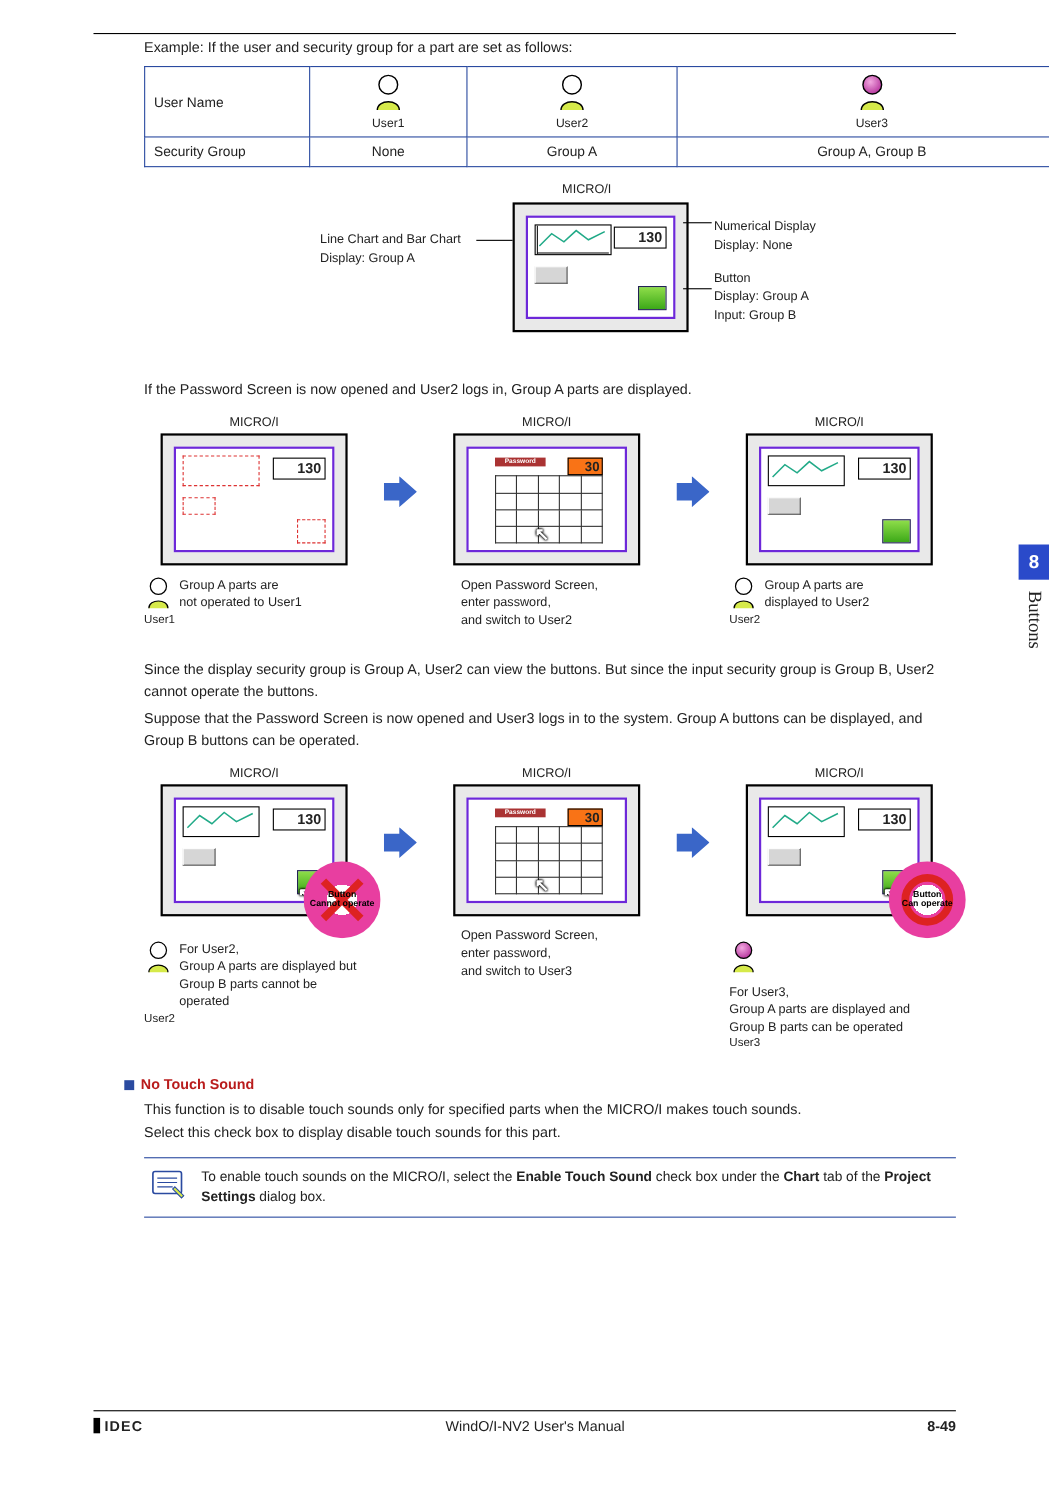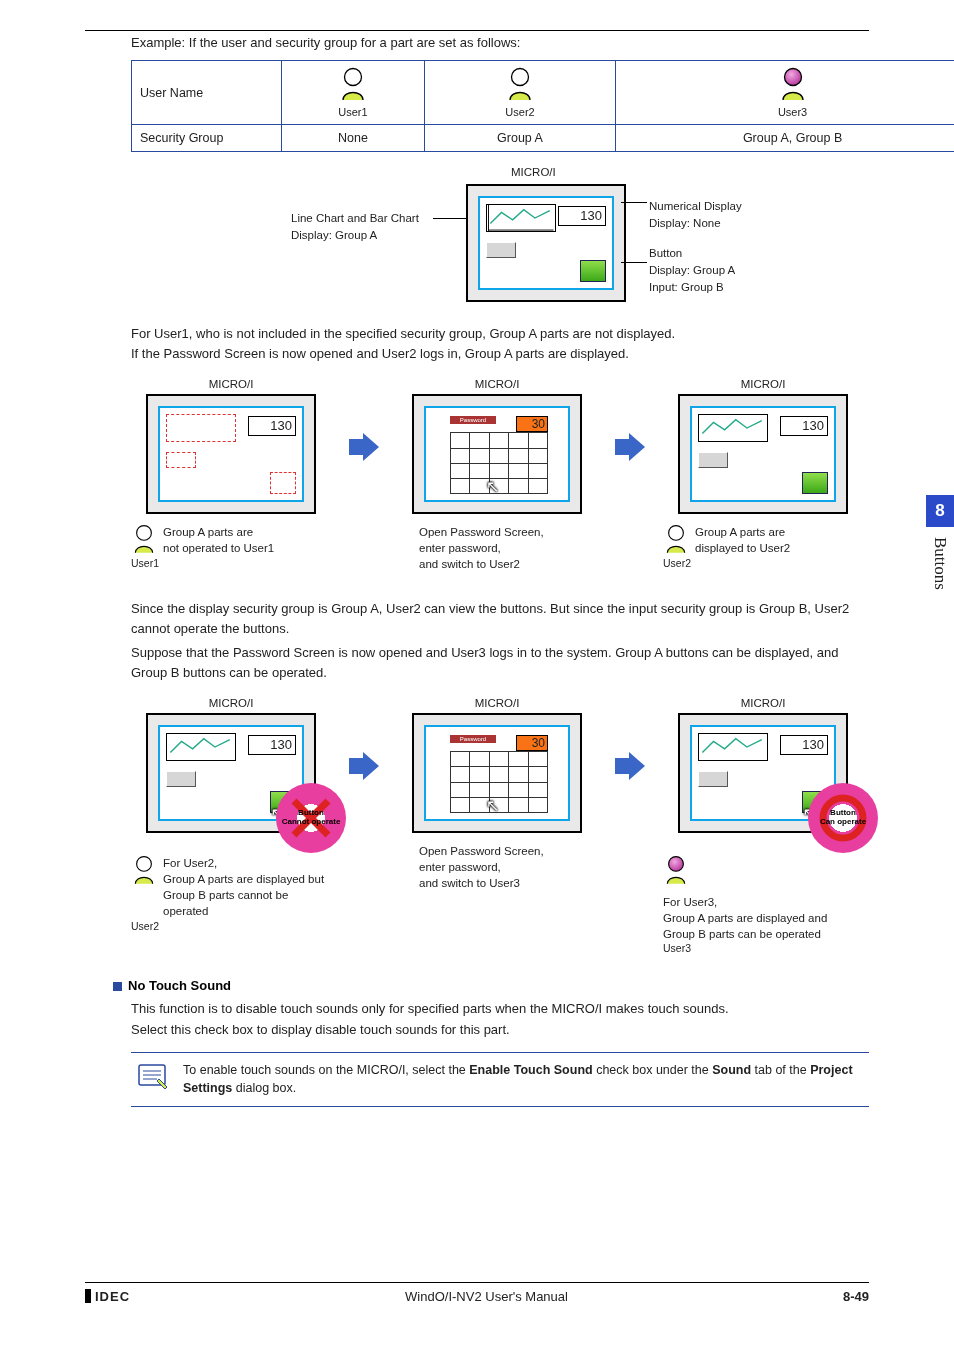--- a/index.html
+++ b/index.html
@@ -26,21 +26,21 @@
   
   .triple { margin-left: 46px; margin-top: 14px; display: flex; align-items: flex-start; gap: 18px; position: relative; }
   .col { width: 200px; text-align: center; }
   .col-title { font-size: 11.5px; margin-bottom: 4px; }
   .caption-row { display: flex; align-items: flex-start; gap: 6px; margin-top: 10px; }
   .cap-text { font-size: 11.5px; text-align: left; line-height: 1.4; }
   .cap-label { font-size: 10.5px; text-align: left; }
   .arrow-slot { width: 30px; padding-top: 55px; }
   
   .screen { width: 170px; height: 120px; border: 2px solid #000; background: #e9e9e9; position: relative; margin: 0 auto; }
-  .screen-inner { position: absolute; left: 10px; top: 10px; right: 10px; bottom: 10px; border: 2px solid #0ea5e9; background: #fff; }
+  .screen-inner { position: absolute; left: 10px; top: 10px; right: 10px; bottom: 10px; border: 2px solid #6d28d9; background: #fff; font-weight: bold; }
   .chart { position: absolute; left: 6px; top: 6px; width: 70px; height: 28px; border: 1px solid #000; }
   .chart svg { width: 100%; height: 100%; }
   .numbox { position: absolute; right: 6px; top: 8px; width: 48px; height: 20px; border: 1px solid #000; background: #fff; font-size: 13px; text-align: right; padding-right: 3px; line-height: 18px; }
   .btn3d { position: absolute; left: 6px; top: 44px; width: 30px; height: 16px; background: #d6d6d6; border: 1px solid #555; border-top-color: #fff; border-left-color: #fff; }
   .btn3d2 { position: absolute; right: 6px; bottom: 6px; width: 26px; height: 22px; background: linear-gradient(#8fde4a,#3ca818); border: 1px solid #225; }
   .chart-dashed { border: 1px dashed #d33; }
   
   .pwlabel { position: absolute; left: 24px; top: 8px; width: 46px; background: #a33; color: #fff; font-size: 6px; text-align: center; padding: 1px 0; }
   .pwnum { position: absolute; right: 20px; top: 8px; width: 32px; border: 1px solid #000; font-size: 12px; text-align: right; padding-right: 2px; background: #f97316; }
   .pwgrid { position: absolute; left: 24px; top: 24px; width: 98px; height: 62px; }
@@ -48,21 +48,21 @@
   .pwgrid td { border: 1px solid #333; }
   .cursor-hand { position: absolute; font-size: 16px; color: #fff; filter: drop-shadow(0 0 1px #000) drop-shadow(0 0 1px #000); }
   
   .op-badge { position: absolute; right: -32px; bottom: -22px; width: 70px; height: 70px; border-radius: 50%; display: flex; flex-direction: column; justify-content: center; align-items: center; font-size: 8px; font-weight: bold; color: #000; text-align: center; line-height: 1.1; }
   .op-no { background: radial-gradient(circle,#fff 28%,transparent 28%), #e83ea0; }
   .op-no::after { content:""; position:absolute; width:40px; height:40px; background: conic-gradient(from 45deg, transparent 0 40deg, #d22 40deg 50deg, transparent 50deg 130deg, #d22 130deg 140deg, transparent 140deg); transform: rotate(0deg); opacity:0; }
   .op-yes { background: radial-gradient(circle,#fff 28%,transparent 28%), #e83ea0; }
   
   .sect-hd { margin-left: 28px; margin-top: 24px; font-size: 13px; }
   .sect-hd .sq { display:inline-block; width:9px; height:9px; background:#2a4aa0; margin-right:6px; vertical-align: middle; }
-  .sect-hd .t { font-weight: bold; color: #000000; margin-top: 34px; }
+  .sect-hd .t { font-weight: bold; color: #b91c1c; margin-top: 34px; }
   .note-box { margin-left: 46px; margin-top: 12px; border-top: 1px solid #2a4aa0; border-bottom: 1px solid #2a4aa0; padding: 8px 6px; display: flex; gap: 12px; align-items: flex-start; }
   .note-icon { width: 34px; flex: none; }
   .note-text { font-size: 12.5px; line-height: 1.5; }
   
   .side-tab { position: absolute; right: 0; top: 495px; width: 28px; }
   .side-num { background: #2a4aca; color: #fff; text-align: center; font-weight: bold; font-size: 17px; padding: 6px 0; }
   .side-txt { writing-mode: vertical-rl; font-size: 17px; padding: 10px 4px; font-family: Georgia, 'Times New Roman', serif; }
   
   .ftr { position: absolute; left: 85px; right: 85px; bottom: 46px; }
   .ftr-line { border-top: 1px solid #000; margin-bottom: 6px; }
@@ -154,21 +154,21 @@
       <div>Numerical Display</div>
       <div>Display: None</div>
       <div style="height:12px"></div>
       <div>Button</div>
       <div>Display: Group A</div>
       <div>Input: Group B</div>
     </div>
   </div>
 
   <div class="para">
-    <span>For User1, who is not included in the specified security group, Group A parts are not displayed.</span><br>
+    <br>
     <span>If the Password Screen is now opened and User2 logs in, Group A parts are displayed.</span>
   </div>
 
   <div class="triple">
     <div class="col">
       <div class="col-title">MICRO/I</div>
       <div class="screen">
           <div class="screen-inner">
         <div class="chart chart-dashed"></div>
         <div class="numbox">130</div>
@@ -392,21 +392,21 @@
     <div class="note-icon">
       <svg width="34" height="30" viewBox="0 0 34 30">
           <rect x="2" y="4" width="26" height="20" rx="2" fill="#fff" stroke="#2a4aa0" stroke-width="1.5"></rect>
           <line x1="6" y1="10" x2="24" y2="10" stroke="#2a4aa0"></line>
           <line x1="6" y1="14" x2="24" y2="14" stroke="#2a4aa0"></line>
           <line x1="6" y1="18" x2="20" y2="18" stroke="#2a4aa0"></line>
           <path d="M22 18 L30 26 L28 28 L20 20 Z" fill="#d6ea4a" stroke="#2a4aa0"></path>
         </svg>
     </div>
     <div class="note-text">
-      <span>To enable touch sounds on the MICRO/I, select the </span><b>Enable Touch Sound</b><span> check box under the </span><b>Sound</b><span> tab of the </span><b>Project Settings</b><span> dialog box.</span>
+      <span>To enable touch sounds on the MICRO/I, select the </span><b>Enable Touch Sound</b><span> check box under the </span><b>Chart</b><span> tab of the </span><b>Project Settings</b><span> dialog box.</span>
     </div>
   </div>
 
   <div class="side-tab">
     <div class="side-num">8</div>
     <div class="side-txt">Buttons</div>
   </div>
 
   <div class="ftr">
     <div class="ftr-line"></div>

